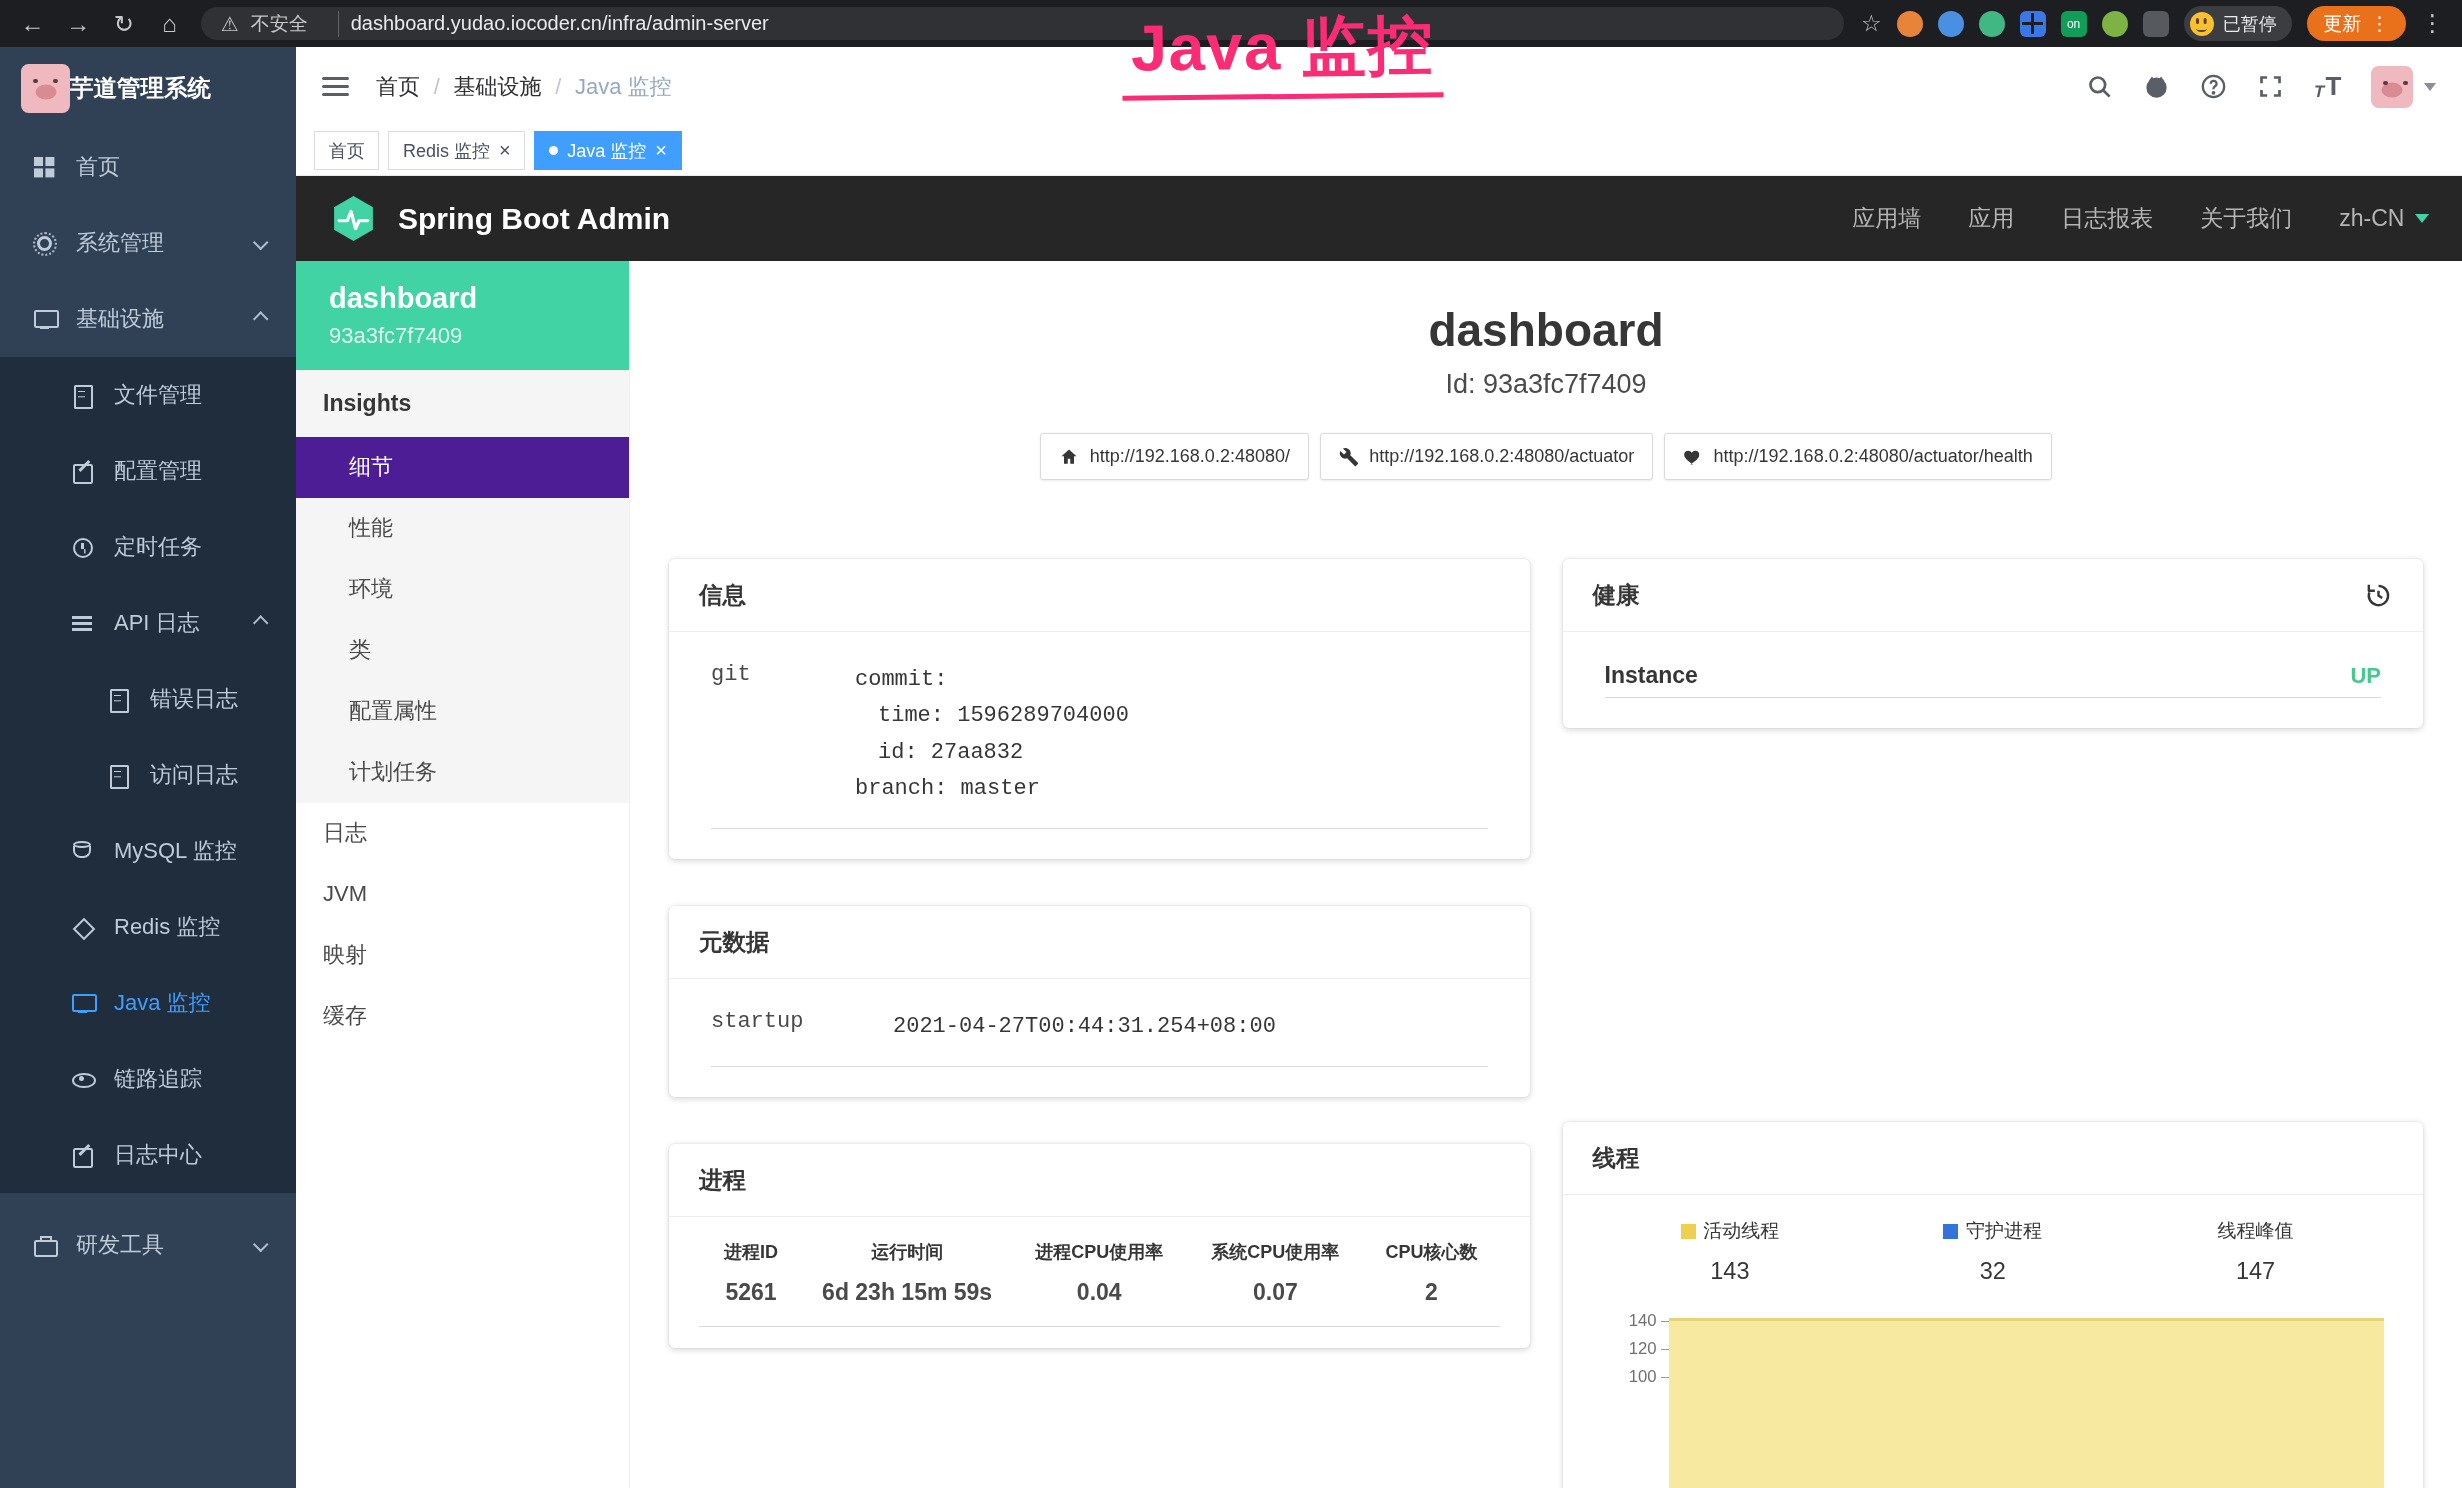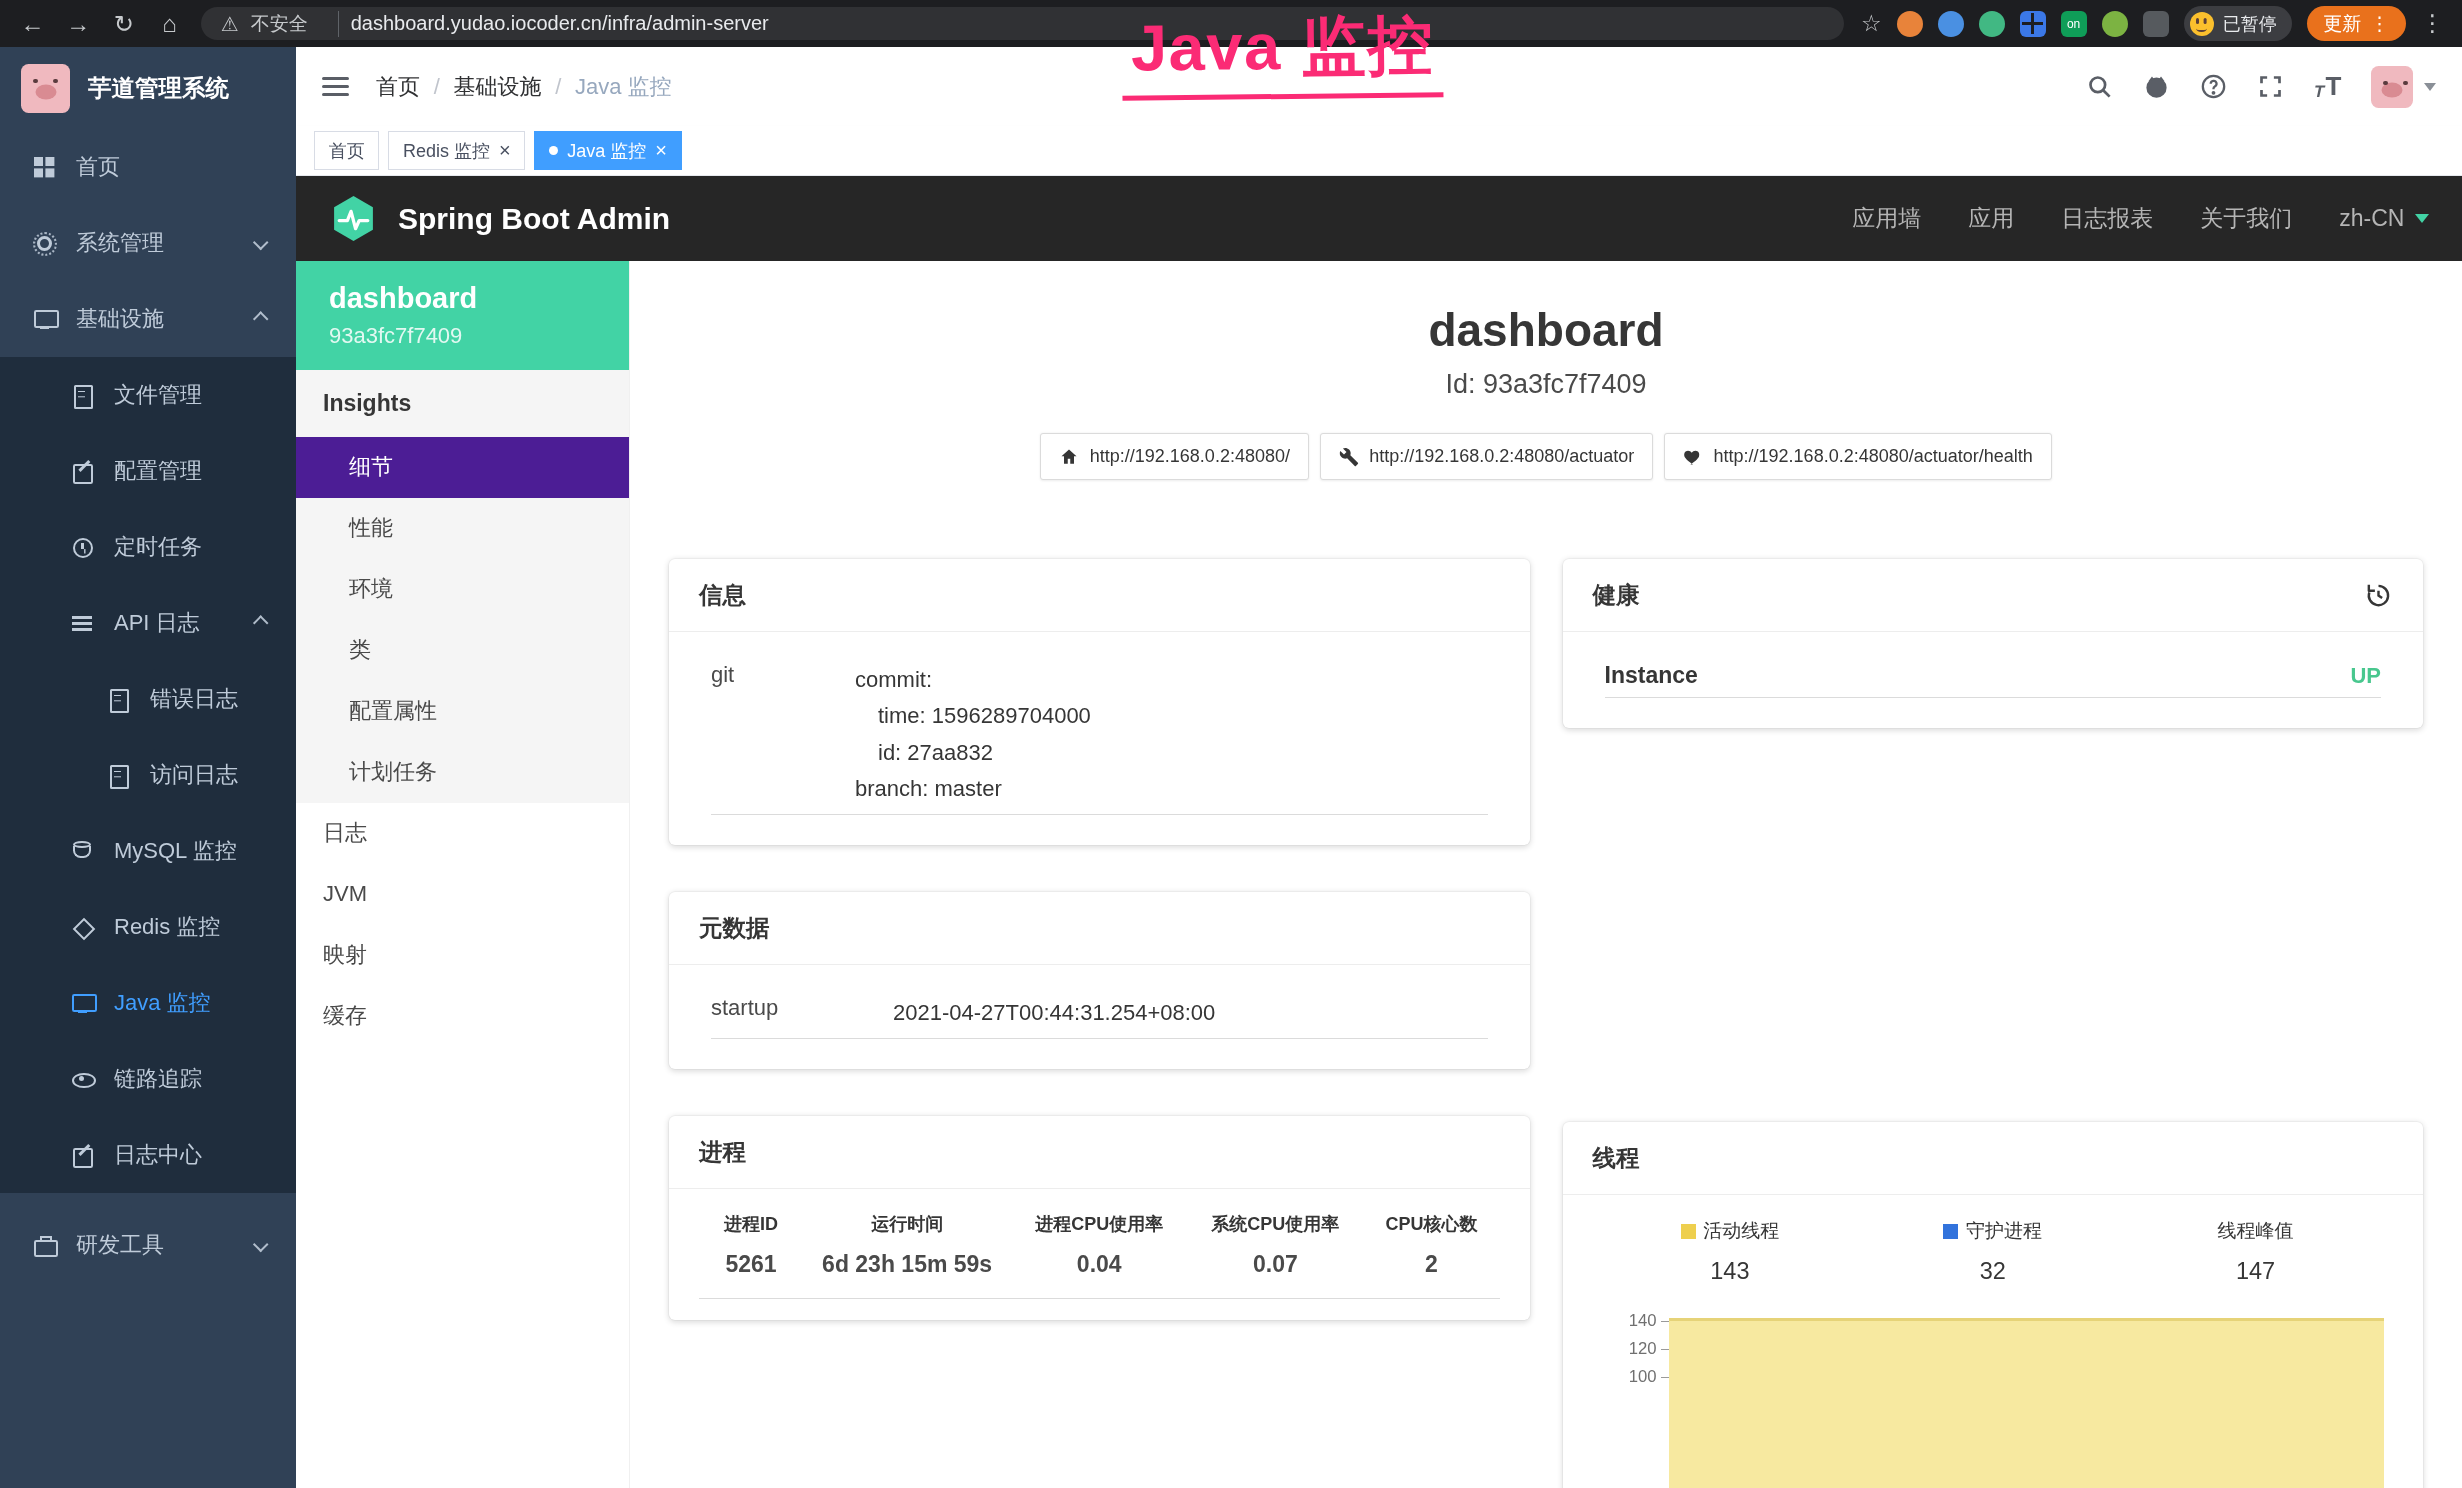--- a/index.html
+++ b/index.html
@@ -30,21 +30,21 @@
   .profile-pill { display:flex; align-items:center; gap:9px; background:#3c3d41; border-radius:18px; height:35px; padding:0 15px 0 6px; flex:none; }
   .emoji { width:24px; height:24px; border-radius:50%; background:#fbc02d; position:relative; }
   .emoji::before { content:""; position:absolute; width:3px; height:5.3px; background:#5d4037; left:6.8px; top:6.8px; box-shadow:7.6px 0 #5d4037; border-radius:1.5px; }
   .emoji::after { content:""; position:absolute; left:6.8px; top:13px; width:10.6px; height:5.3px; border-bottom:2.3px solid #5d4037; border-radius:50%; }
   .profile-pill span { color:#e8eaed; font-size:18px; }
   .update-pill { display:flex; align-items:center; gap:9px; background:#e9711c; border-radius:18px; height:35px; padding:0 16.7px; color:#fff; font-size:19px; flex:none; }
   .kebab { color:#c6c9cc; font-size:23px; flex:none; }
 
   
   .sidebar { position:absolute; left:0; top:47px; bottom:0; width:296px; background:#304156; color:#bfcbd9; z-index:2; }
-  .logo-row { height:82px; display:flex; align-items:center; gap:18px; padding:0 21px; }
+  .logo-row { height:82px; display:flex; align-items:center; padding:0 21px; }
   .pig { width:49px; height:49px; border-radius:7.6px; background:#f0b9bf; position:relative; flex:none; overflow:hidden; }
   .pig::before { content:""; position:absolute; left:50%; top:58%; transform:translate(-50%,-50%); width:21px; height:15px; background:#d98b92; border-radius:50%; }
   .pig::after { content:""; position:absolute; width:4.6px; height:4.6px; background:#5a3b3e; border-radius:50%; left:12px; top:15px; box-shadow:20px 0 #5a3b3e; }
   .logo-title { color:#fff; font-size:23.5px; font-weight:bold; }
   .m-item { height:76px; display:flex; align-items:center; gap:20px; padding-left:32px; font-size:22px; cursor:pointer; }
   .m-item.sub { background:#1f2d3d; padding-left:70px; }
   .m-item.sub2 { background:#1f2d3d; padding-left:106px; }
   .m-item.active { color:#409eff; }
   .m-item.gap-top { margin-top:13.7px; }
   .chev { margin-left:auto; margin-right:30px; width:11.4px; height:11.4px; border-right:2.3px solid currentColor; border-bottom:2.3px solid currentColor; transform:rotate(45deg); opacity:.9; flex:none; }
@@ -125,21 +125,21 @@
   .link-chip { display:flex; align-items:center; gap:10.6px; border:0.8px solid #dbdbdb; border-radius:3px; background:#fff; padding:12px 18px; font-size:18px; color:#363636; box-shadow:0 0.8px 2.3px rgba(0,0,0,.08); cursor:pointer; }
   .chip-ic { width:20px; height:20px; flex:none; }
 
   .cards { display:flex; gap:33px; padding:0 39px; margin-top:79px; align-items:flex-start; }
   .col { flex:1; min-width:0; }
   .card { background:#fff; border-radius:6px; box-shadow:0 1.5px 6px rgba(10,10,10,.16), 0 0 0 0.8px rgba(10,10,10,.04); margin-bottom:47px; }
   .card-h { display:flex; justify-content:space-between; align-items:center; padding:20px 30px; font-size:23.5px; font-weight:bold; color:#363636; border-bottom:1.5px solid #ededed; }
   .card-b { padding:30px 42px; }
   .hist { width:29px; height:29px; color:#363636; cursor:pointer; }
 
-  .kv { display:flex; border-bottom:0.8px solid #dbdbdb; padding-bottom:7px; }
+  .kv { display:flex; border-bottom:0.8px solid #dbdbdb; padding-bottom:21px;font-family:Liberation Mono, monospace; }
   .kv .k { width:144px; flex:none; font-size:22px; color:#4a4a4a; }
   .kv.meta .k { width:182px; }
   .kv .v { flex:1; font-size:22px; color:#363636; line-height:1.65; }
   .v .ind { margin-left:23px; }
 
   .health-row { display:flex; justify-content:space-between; align-items:center; border-bottom:0.8px solid #dbdbdb; padding-bottom:8px; }
   .health-row .n { font-size:23px; font-weight:bold; color:#363636; }
   .health-row .up { font-size:22px; font-weight:bold; color:#48c78e; }
 
   .proc-b { padding:23px 30px 21px; }

